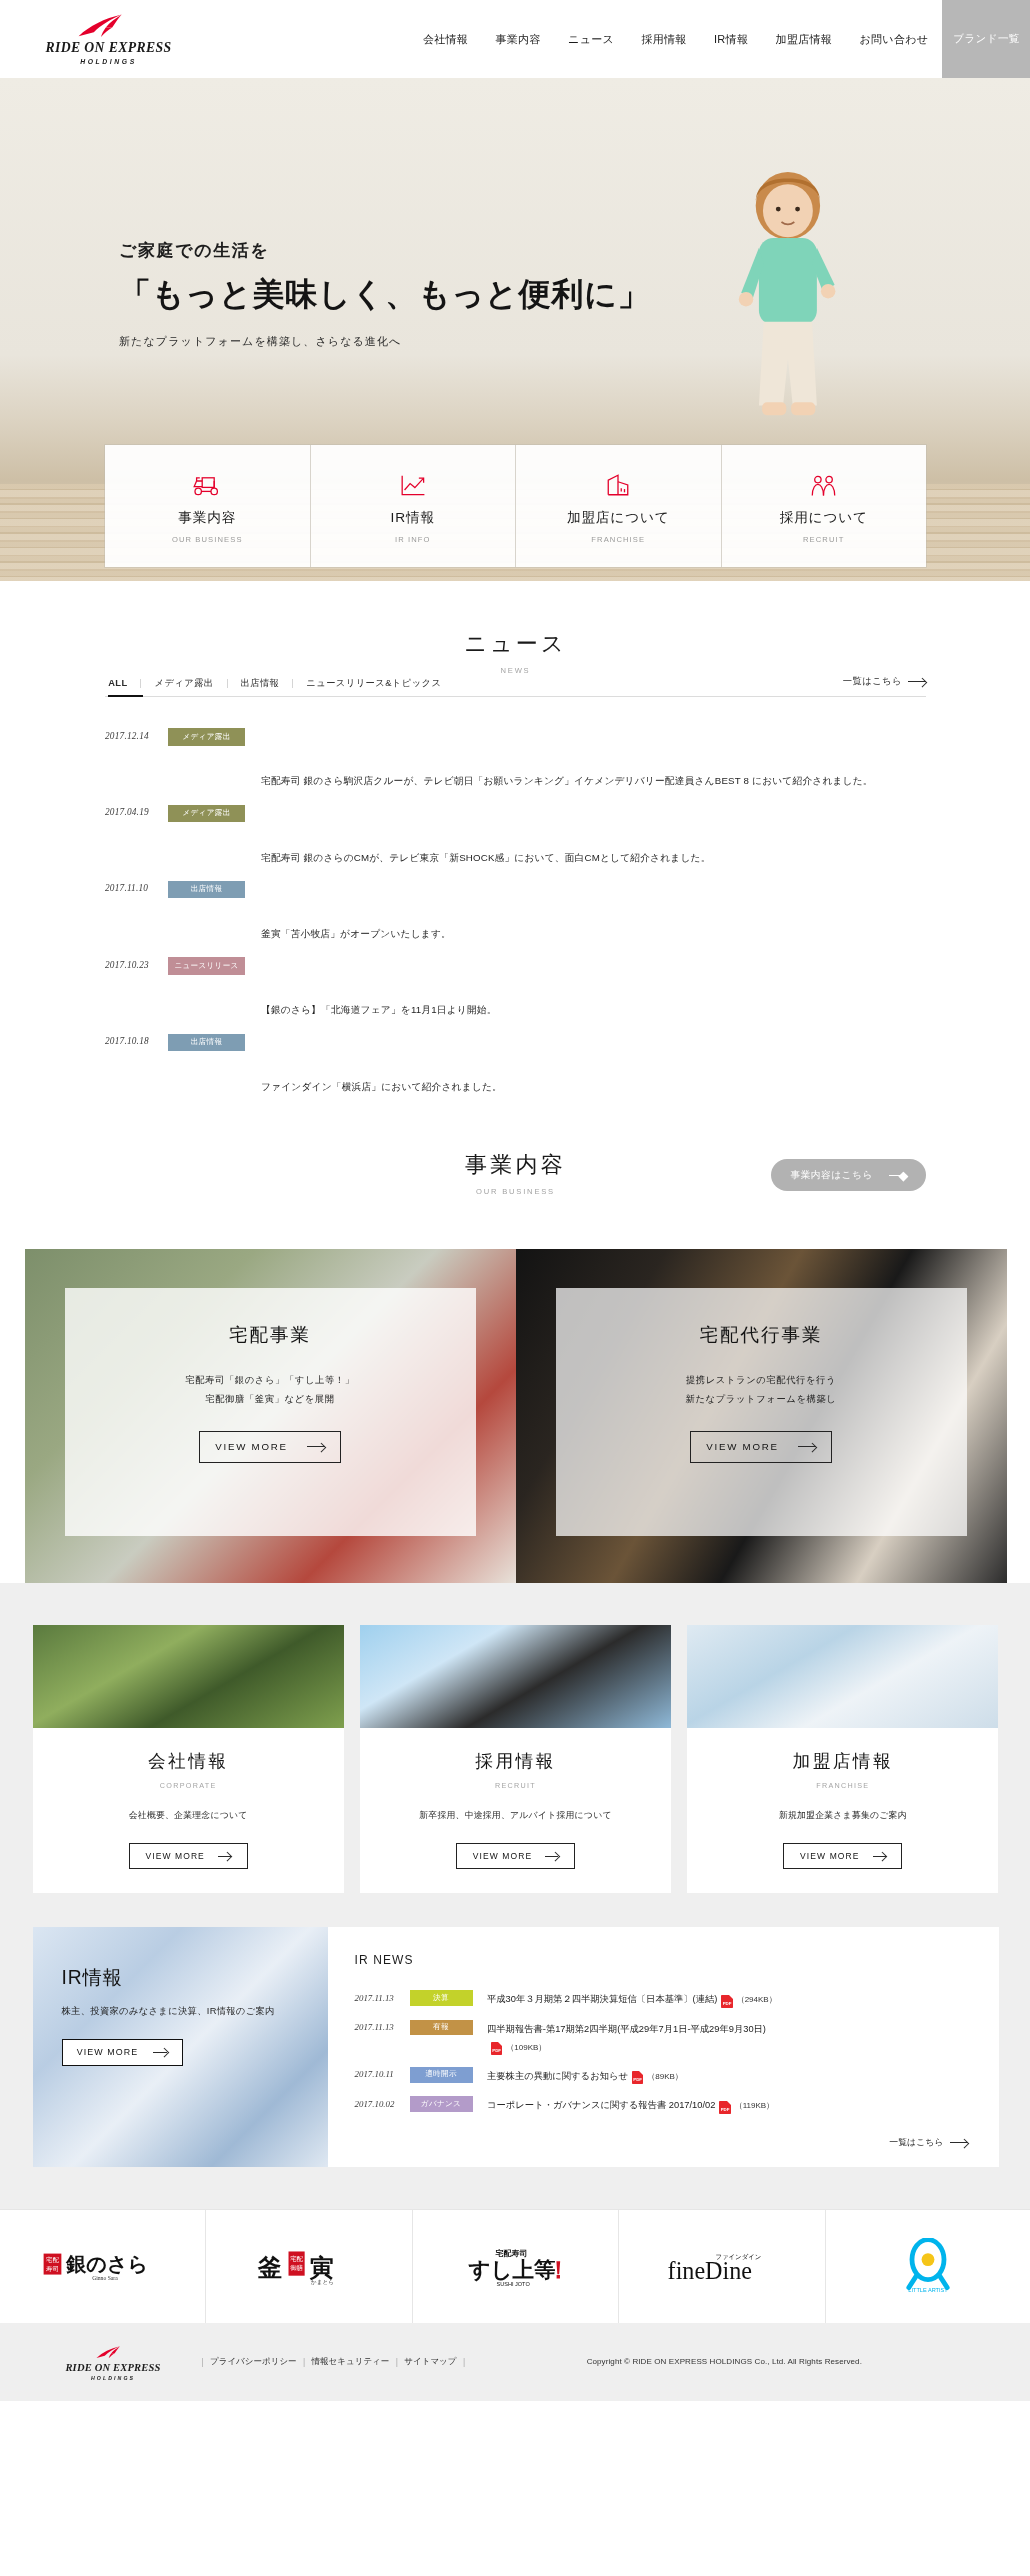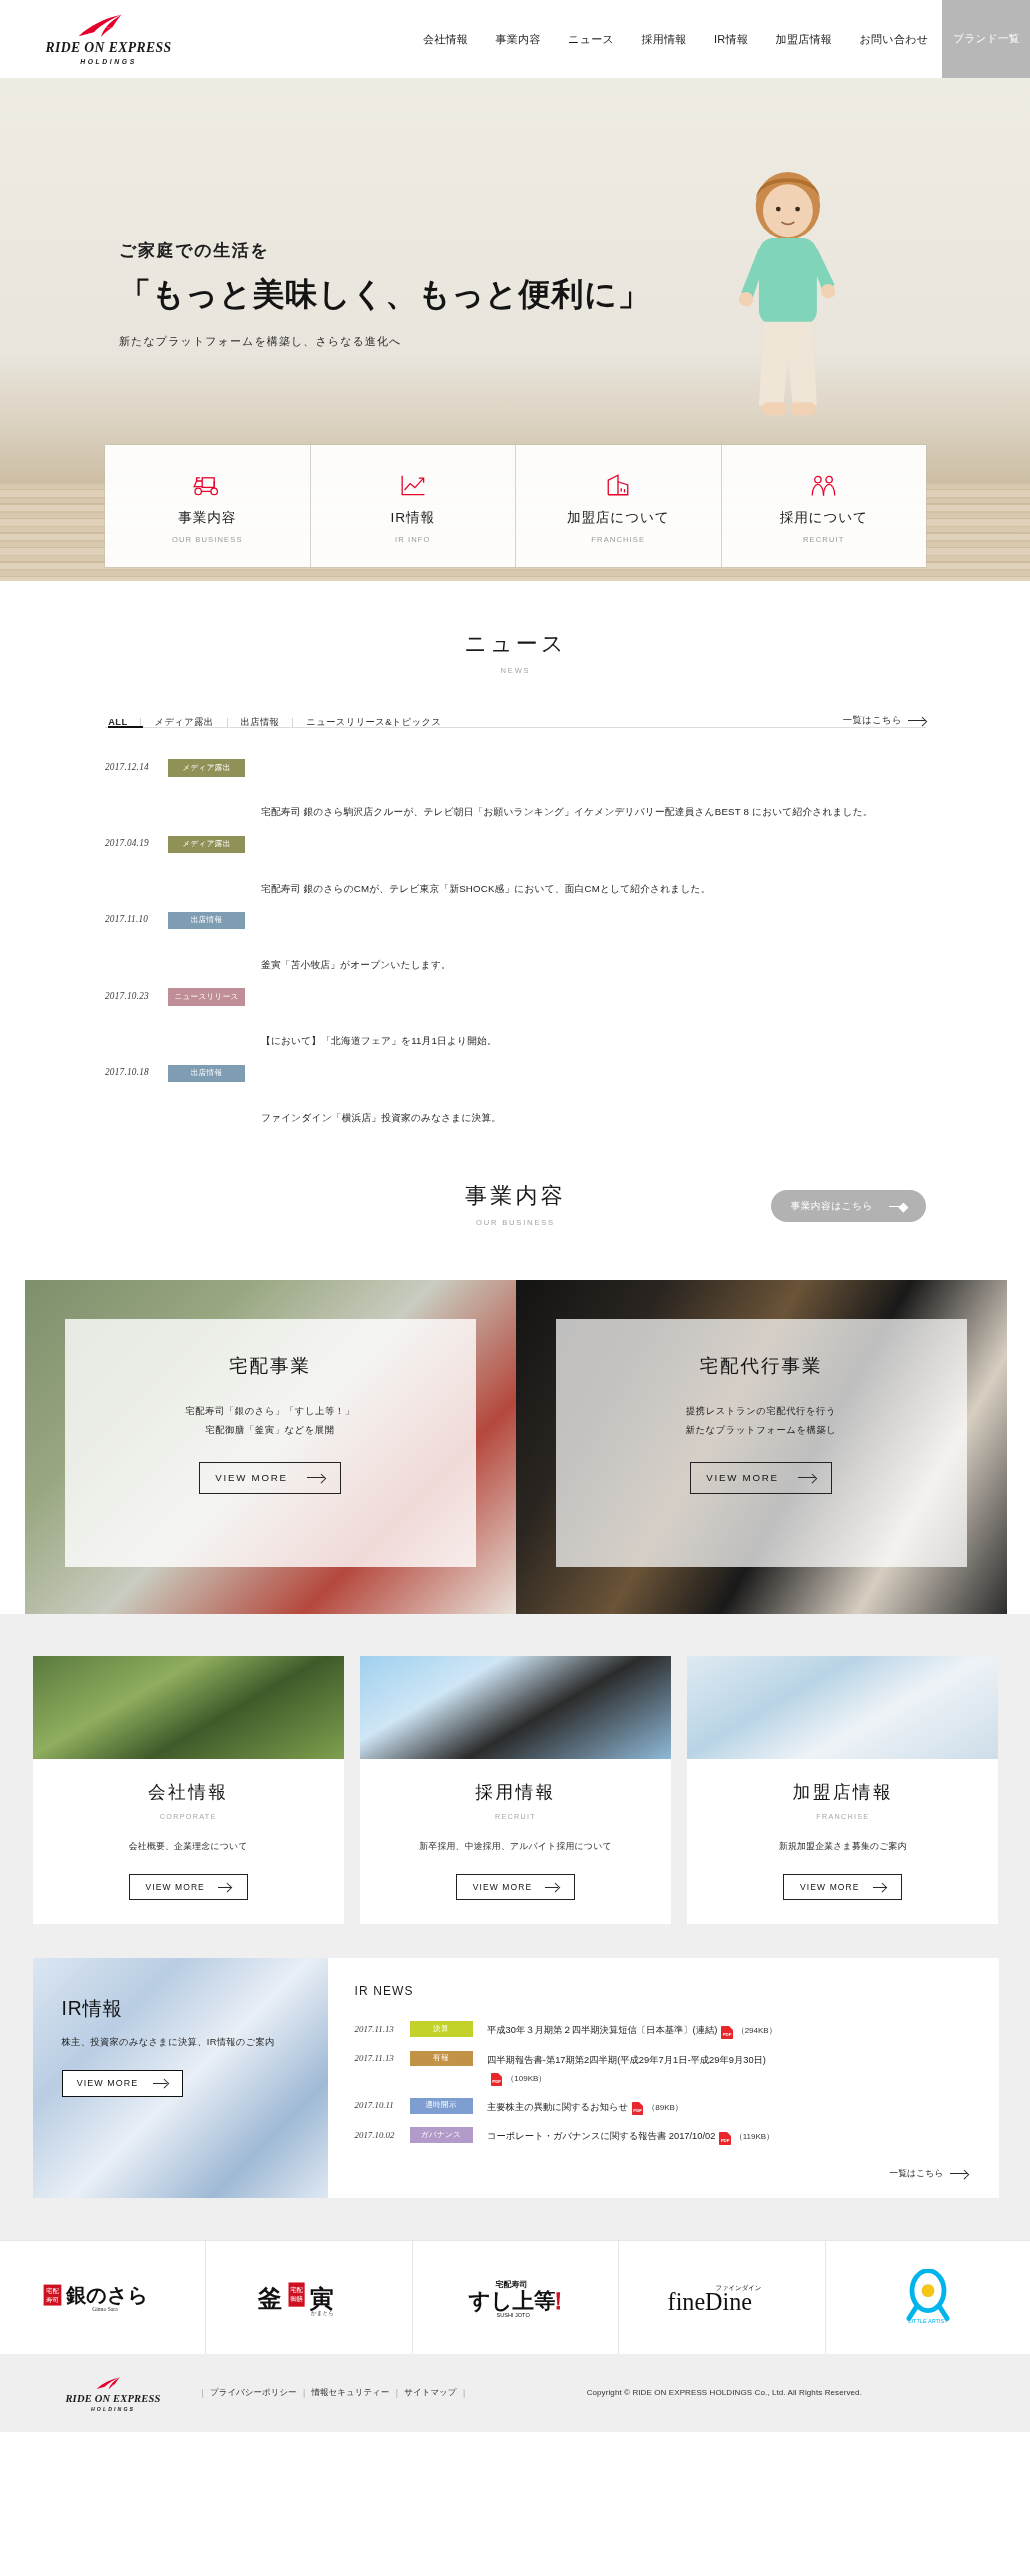--- a/index.html
+++ b/index.html
@@ -72,22 +72,22 @@
 
   
   .sec-title-wrap { text-align:center; }
   .sec-title-jp { font-size:22px; color:#1a1a1a; letter-spacing:3.2px; font-weight:400; }
   .sec-title-en { font-size:7.6px; color:#a3a3a3; letter-spacing:1.8px; margin-top:7.2px; }
 
   
   .news-sec { padding:48px 0 0; background:#fff; }
   .news-inner { width:821px; margin:0 auto; }
   .news-tabs {
-    margin-top:39px; display:flex; align-items:flex-end; border-bottom:0.8px solid #dcdcdc;
-    padding-bottom:0; position:relative;
+    display:flex; align-items:flex-end; border-bottom:0.8px solid #dcdcdc;
+    padding-bottom:8px; position:relative;
   }
   .news-tab {
     font-size:9.3px; color:#2b2b2b; padding:0 13px; cursor:pointer;
     border-right:0.8px solid #d5d5d5; line-height:1; letter-spacing:0.4px;
   }
   .news-tab:first-child { padding-left:3.2px; }
   .news-tab.last { border-right:none; }
   .news-tab.active { font-weight:700; }
   .tab-underline { position:absolute; left:3.2px; bottom:-0.8px; width:35px; height:2.4px; background:#111; }
   .news-all-link {
@@ -362,26 +362,26 @@
           <div class="news-text">宅配寿司 銀のさらのCMが、テレビ東京「新SHOCK感」において、面白CMとして紹介されました。</div>
         </div>
         <div class="news-row">
           <div class="news-date">2017.11.10</div>
           <div class="news-cat" style="background-color: rgb(126, 157, 179);">出店情報</div>
           <div class="news-text">釜寅「苫小牧店」がオープンいたします。</div>
         </div>
         <div class="news-row">
           <div class="news-date">2017.10.23</div>
           <div class="news-cat" style="background-color: rgb(192, 142, 150);">ニュースリリース</div>
-          <div class="news-text">【において】「北海道フェア」を11月1日より開始。</div>
+          <div class="news-text">【銀のさら】「北海道フェア」を11月1日より開始。</div>
         </div>
         <div class="news-row">
           <div class="news-date">2017.10.18</div>
           <div class="news-cat" style="background-color: rgb(126, 157, 179);">出店情報</div>
-          <div class="news-text">ファインダイン「横浜店」投資家のみなさまに決算。</div>
+          <div class="news-text">ファインダイン「横浜店」において紹介されました。</div>
         </div>
       </div>
     </div>
   </div>
 
   <div class="biz-sec">
     <div class="biz-head">
       <div class="sec-title-wrap">
         <div class="sec-title-jp">事業内容</div>
         <div class="sec-title-en">OUR BUSINESS</div>

